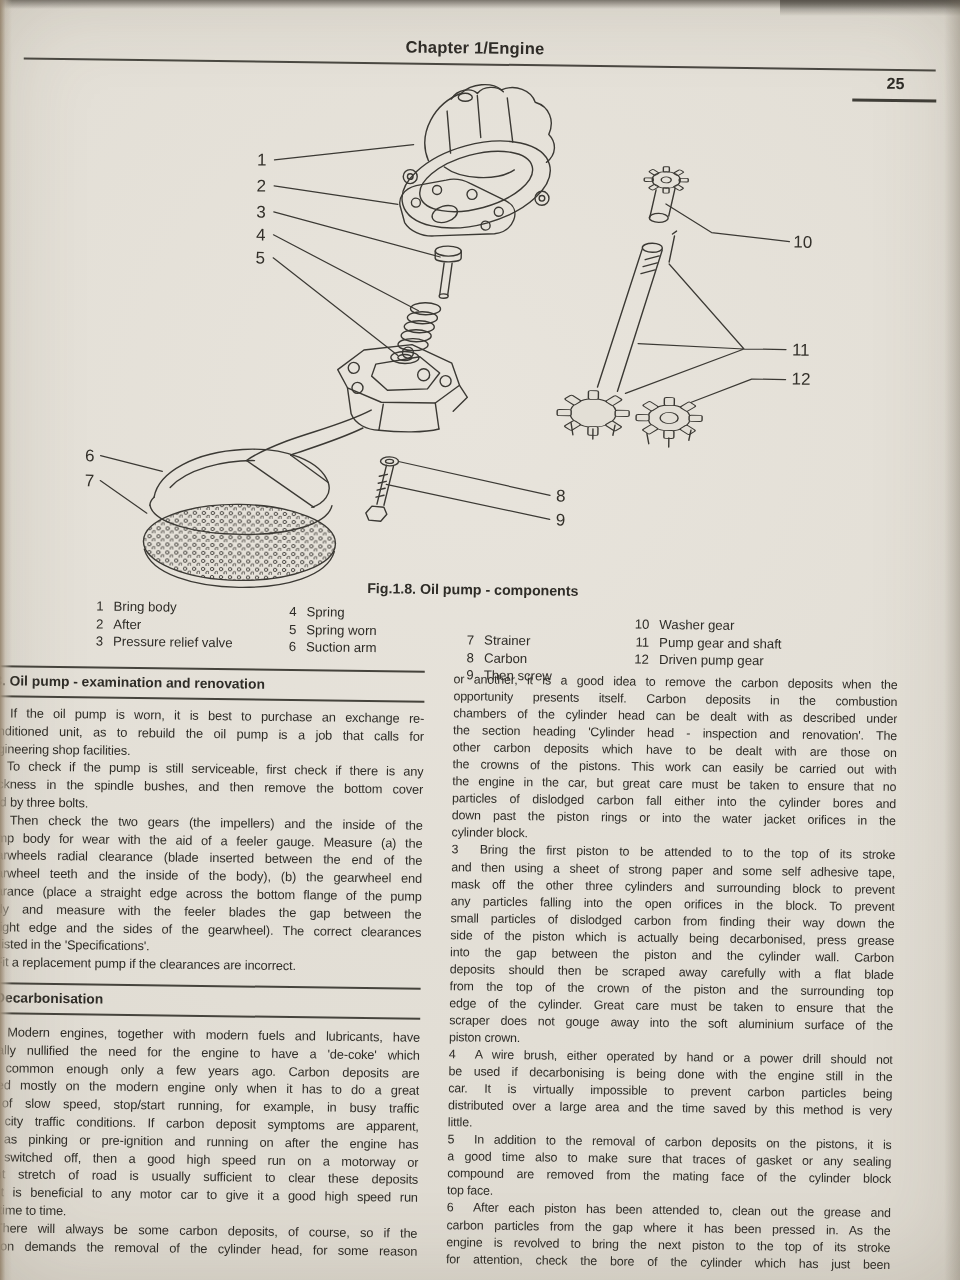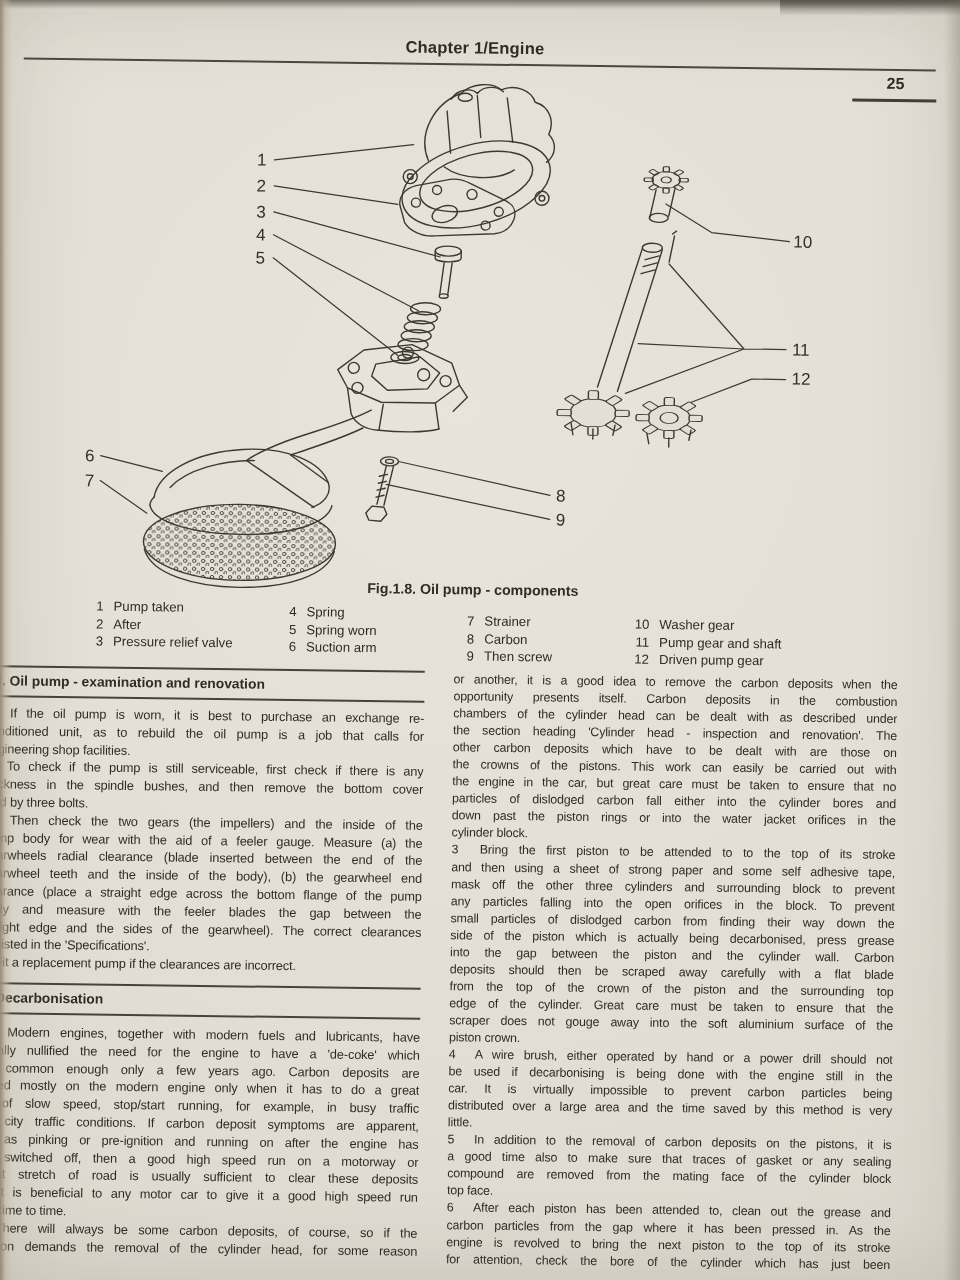--- a/index.html
+++ b/index.html
@@ -291,30 +291,30 @@
           <text x="796" y="162">10</text>
           <text x="796" y="270">11</text>
           <text x="796" y="299">12</text>
         </g>
       </svg>
     </div>
 
     <div class="fig-caption">Fig.1.8. Oil pump - components</div>
 
     <div class="legend-col" style="left:95px;top:597px">
-        <div class="legend-row"><span class="lnum">1</span><span class="llab">Pump taken</span></div>
+        <div class="legend-row"><span class="lnum">1</span><span class="llab">Bring body</span></div>
         <div class="legend-row"><span class="lnum">2</span><span class="llab">After</span></div>
         <div class="legend-row"><span class="lnum">3</span><span class="llab">Pressure relief valve</span></div>
       </div>
     <div class="legend-col" style="left:288px;top:600px">
         <div class="legend-row"><span class="lnum">4</span><span class="llab">Spring</span></div>
         <div class="legend-row"><span class="lnum">5</span><span class="llab">Spring worn</span></div>
         <div class="legend-row"><span class="lnum">6</span><span class="llab">Suction arm</span></div>
       </div>
-    <div class="legend-col" style="left:466px;top:607px">
+    <div class="legend-col" style="left:466px;top:626px">
         <div class="legend-row"><span class="lnum">7</span><span class="llab">Strainer</span></div>
         <div class="legend-row"><span class="lnum">8</span><span class="llab">Carbon</span></div>
         <div class="legend-row"><span class="lnum">9</span><span class="llab">Then screw</span></div>
       </div>
     <div class="legend-col" style="left:641px;top:608px">
         <div class="legend-row"><span class="lnum">10</span><span class="llab">Washer gear</span></div>
         <div class="legend-row"><span class="lnum">11</span><span class="llab">Pump gear and shaft</span></div>
         <div class="legend-row"><span class="lnum">12</span><span class="llab">Driven pump gear</span></div>
       </div>
 

